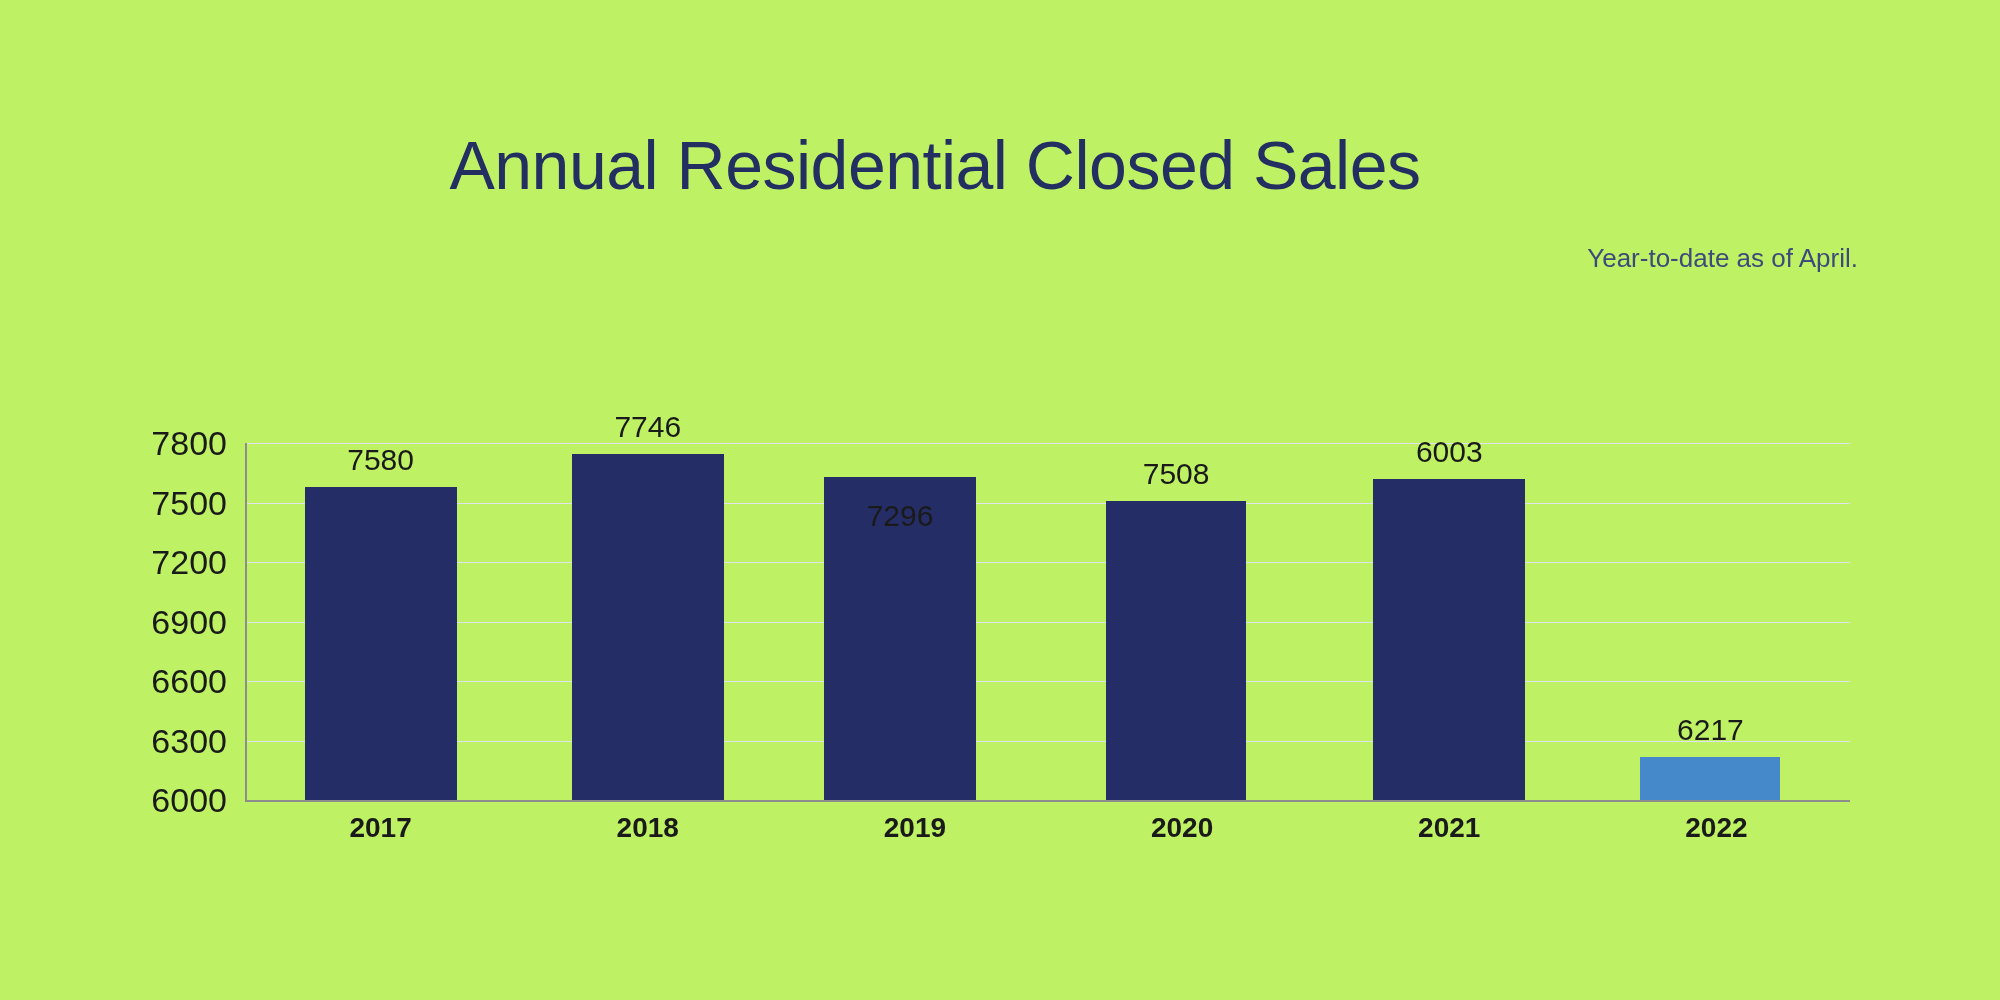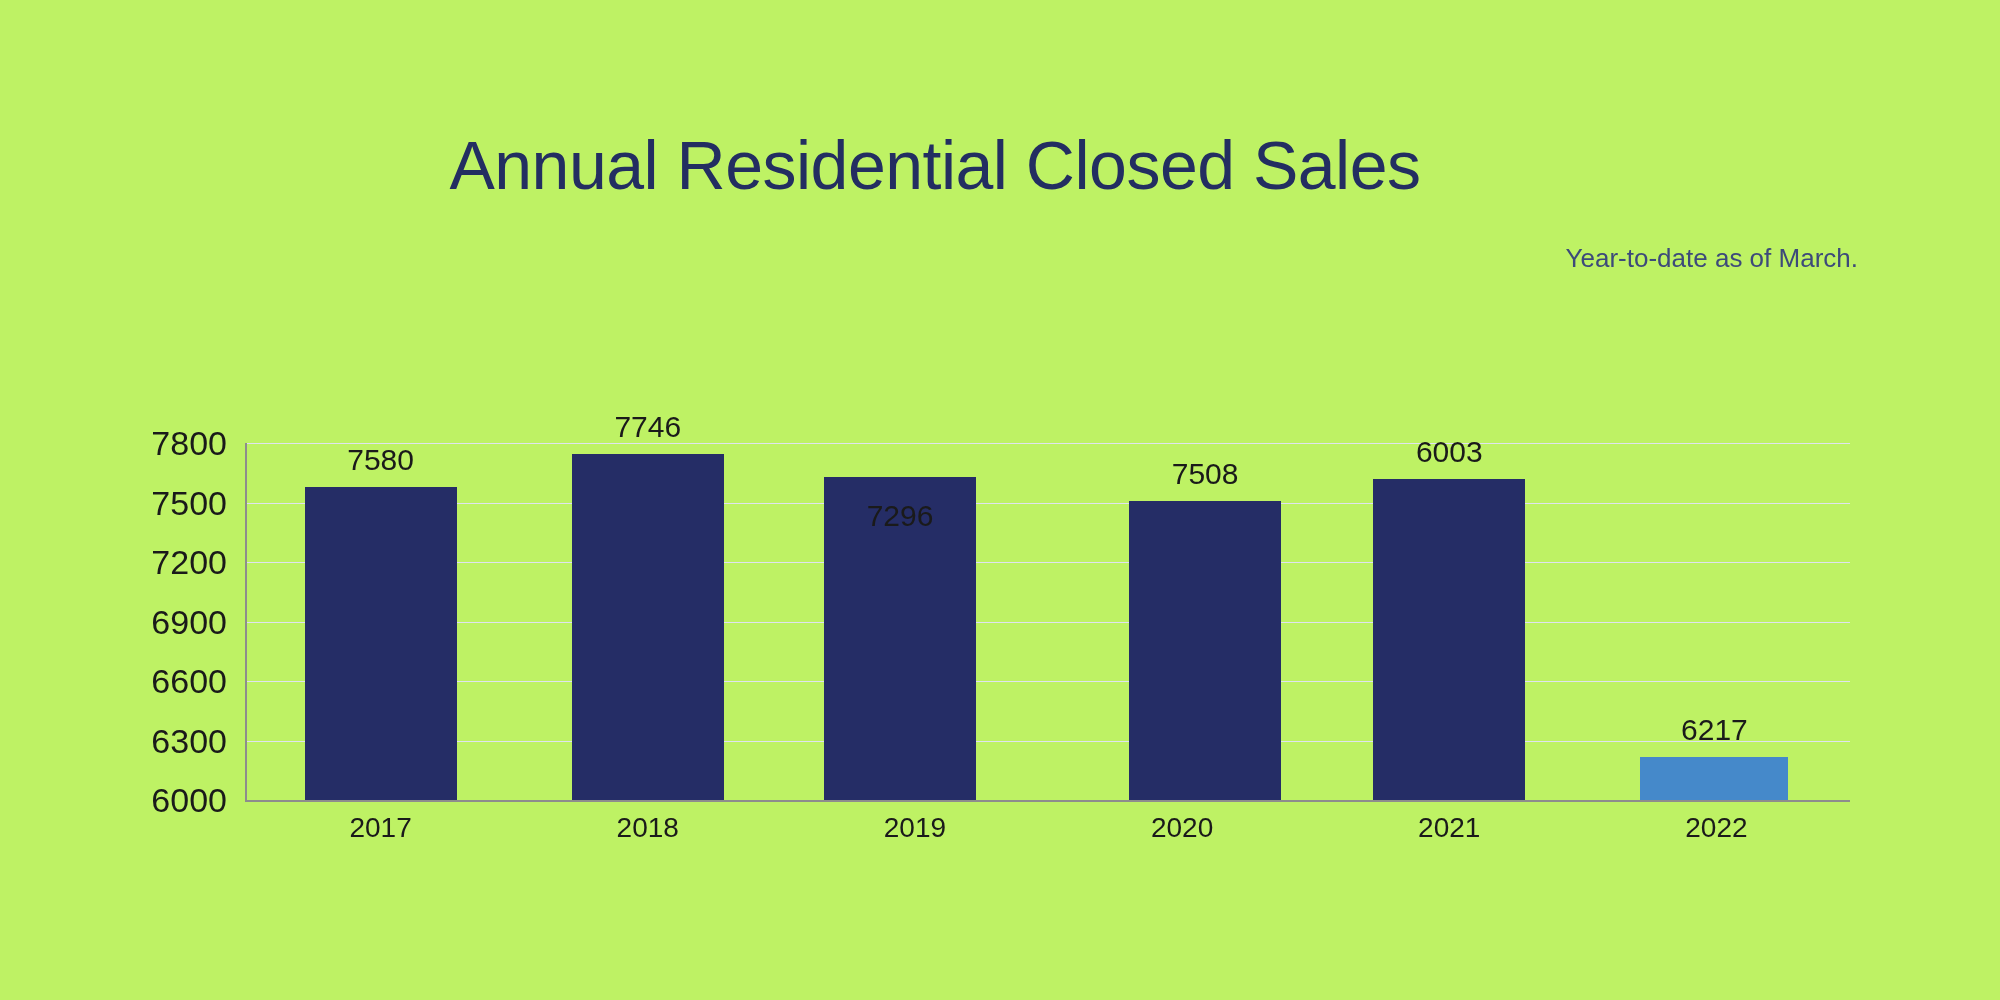--- a/index.html
+++ b/index.html
@@ -109,30 +109,31 @@
     color: #1a1a1a;
     white-space: nowrap;
   }
   .xtick {
     position: absolute;
     top: 812px;
     font-size: 28px;
     color: #1a1a1a;
     text-align: center;
     white-space: nowrap;
+    font-weight: bold;
   }
 </style>
 </head>
 <body>
 
 <div class="canvas">
 
   <div class="chart-title">Annual Residential Closed Sales</div>
 
-  <div class="chart-subtitle">Year-to-date as of March.</div>
+  <div class="chart-subtitle">Year-to-date as of April.</div>
 
   <div class="plot">
     <div class="y-axis-line"></div>
     <div class="x-axis-line"></div>
     <div id="gridlines">
         <div class="gridline" style="top: 357px; background: transparent;"></div>
         <div class="gridline" style="top: 297.5px;"></div>
         <div class="gridline" style="top: 238px;"></div>
         <div class="gridline" style="top: 178.5px;"></div>
         <div class="gridline" style="top: 119px;"></div>
@@ -145,29 +146,29 @@
           <div class="bar-value" style="bottom: 323.367px;">7580</div>
         </div>
         <div class="bar" style="left: 324.75px; width: 152px; height: 346.29px;">
           <div class="bar-rect" style="height: 100%; background: rgb(37, 45, 102);"></div>
           <div class="bar-value" style="bottom: 356.29px;">7746</div>
         </div>
         <div class="bar" style="left: 577px; width: 152px; height: 323px;">
           <div class="bar-rect" style="height: 100%; background: rgb(37, 45, 102);"></div>
           <div class="bar-value" style="bottom: 267.04px;">7296</div>
         </div>
-        <div class="bar" style="left: 859.083px; width: 152px; height: 299.087px; margin-left: 23px;">
+        <div class="bar" style="left: 859.083px; width: 140px; height: 299.087px;">
           <div class="bar-rect" style="height: 100%; background: rgb(37, 45, 102);"></div>
           <div class="bar-value" style="bottom: 309.087px;">7508</div>
         </div>
         <div class="bar" style="left: 1126.25px; width: 152px; height: 321.498px;">
           <div class="bar-rect" style="height: 100%; background: rgb(37, 45, 102);"></div>
           <div class="bar-value" style="bottom: 331.498px;">6003</div>
         </div>
-        <div class="bar" style="left: 1393.42px; width: 140px; height: 43.0383px; padding-left: 8px;">
+        <div class="bar" style="left: 1393.42px; width: 140px; height: 43.0383px;">
           <div class="bar-rect" style="height: 100%; background: rgb(69, 137, 202);"></div>
           <div class="bar-value" style="bottom: 53.0383px;">6217</div>
         </div>
       </div>
   </div>
 
   <div id="yticks">
       <div class="ytick" style="left: 107px; top: 800px; right: auto;">6000</div>
       <div class="ytick" style="left: 107px; top: 740.5px; right: auto;">6300</div>
       <div class="ytick" style="left: 107px; top: 681px; right: auto;">6600</div>

